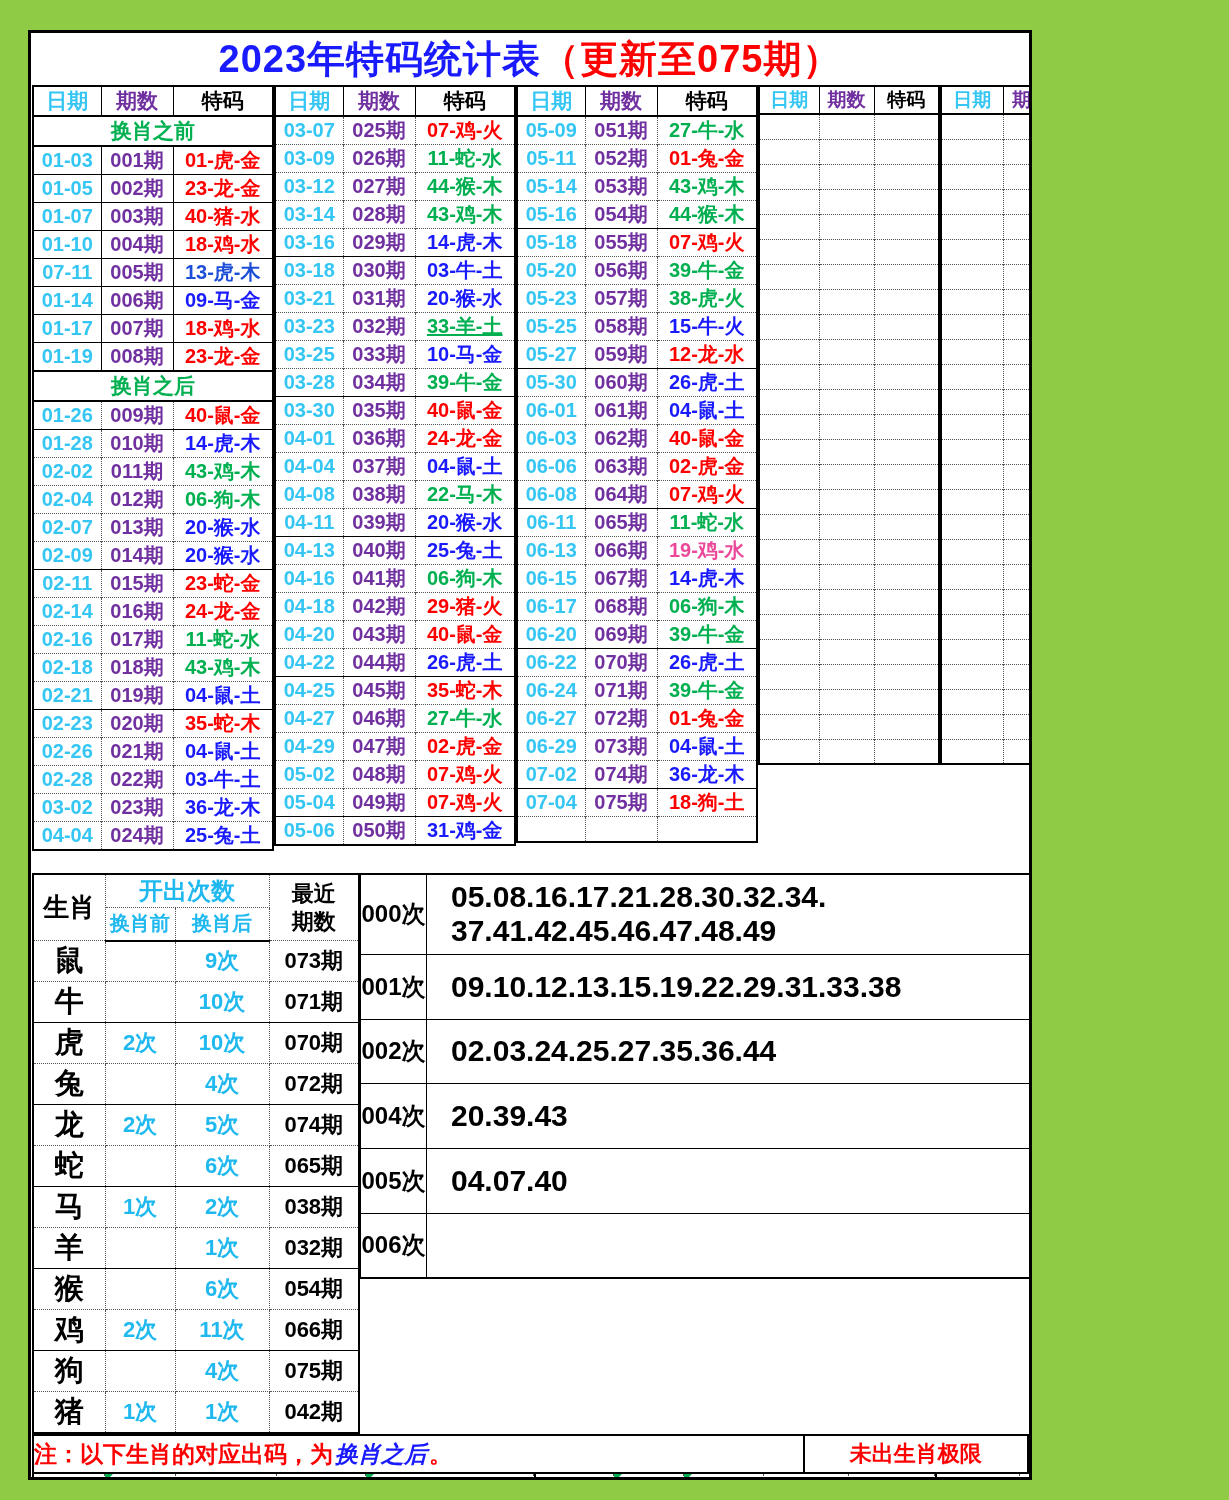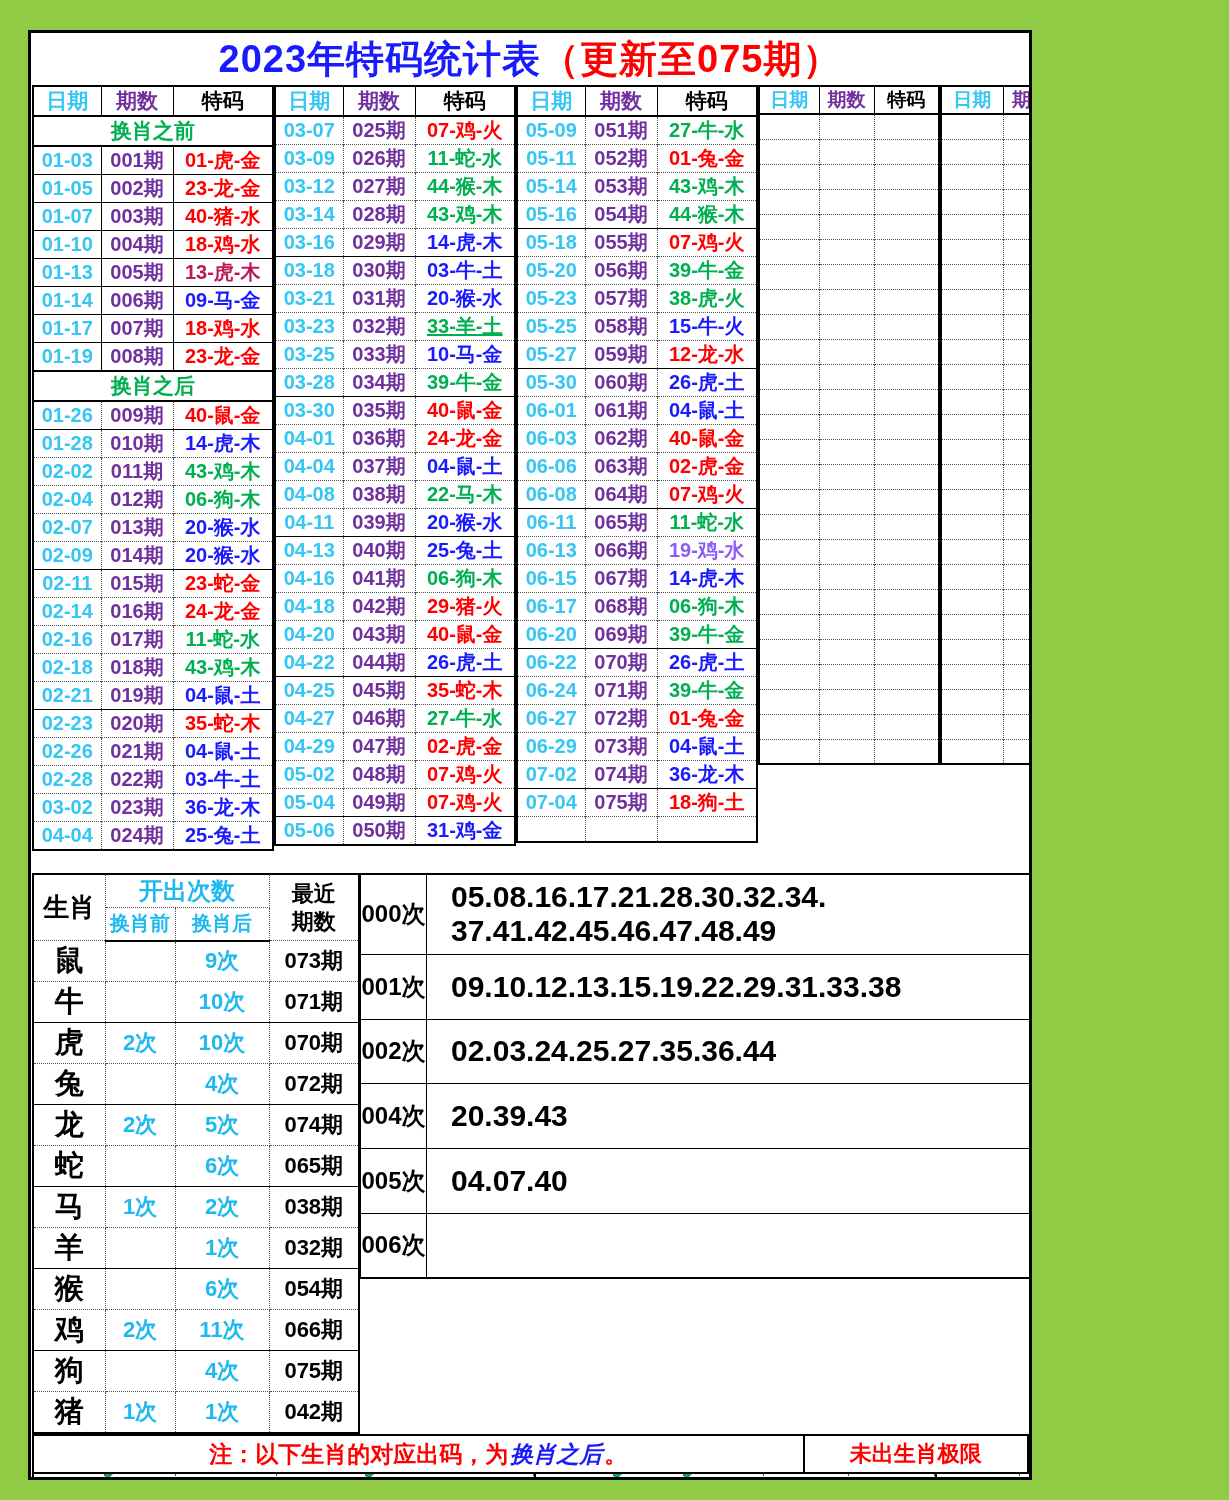--- a/index.html
+++ b/index.html
@@ -43,21 +43,21 @@
   .ftab{border:2px solid #000;border-left:none;width:838px;height:406px}
   .ftab td{border:1px solid #000;overflow:hidden}
   tr.f0 td{height:66px}
   tr.fr td{height:56px}
   .f-label{font-size:24px;text-align:center}
   .f-nums{font-size:30px;text-align:left;padding-left:24px}
   .f-nums div{line-height:34px;white-space:nowrap}
   .f-count{font-size:27px;text-align:center;white-space:nowrap}
   
   .note-row{display:flex;margin-left:1px}
-  .note-cell{width:900px;height:40px;border:2px solid #000;border-right:none;display:flex;align-items:center;justify-content:center;font-size:23px;color:#FF0000;background:#fff}
+  .note-cell{width:900px;height:40px;border:2px solid #000;border-right:none;display:flex;align-items:center;font-size:23px;color:#FF0000;background:#fff}
   .note-em{color:#1A1AFF;font-style:italic;margin:0 2px}
   .extreme-title{width:264px;height:40px;border:2px solid #000;display:flex;align-items:center;justify-content:center;font-size:22px;color:#FF0000}
   .bottom-tables{display:flex;margin-left:1px}
   .bt{border:2px solid #000;border-top:none;height:240px}
   .bt td{border:1px dotted #555;text-align:center;height:40px;overflow:hidden;white-space:nowrap}
   .bt td:first-child{border-left:none}
   .bt tr:first-child td{border-top:none}
   .map-left{width:500px;border-right:none}
   .map-right{width:400px;border-left:2px solid #000;border-right:none}
   .ext{width:264px;border-left:2px solid #000}
@@ -109,23 +109,23 @@
             <td class="c-date">01-07</td>
             <td class="c-period">003期</td>
             <td class="c-code" style="color: rgb(255, 0, 0);">40-猪-水</td>
           </tr>
           <tr class="sld b1">
             <td class="c-date">01-10</td>
             <td class="c-period">004期</td>
             <td class="c-code" style="color: rgb(255, 0, 0);">18-鸡-水</td>
           </tr>
           <tr class="sld b1">
-            <td class="c-date">01-13</td>
+            <td class="c-date">07-11</td>
             <td class="c-period">005期</td>
-            <td class="c-code" style="color: #be185d;">13-虎-木</td>
+            <td class="c-code" style="color: #1d4ed8;">13-虎-木</td>
           </tr>
           <tr class="sld b1">
             <td class="c-date">01-14</td>
             <td class="c-period">006期</td>
             <td class="c-code" style="color: rgb(26, 26, 255);">09-马-金</td>
           </tr>
           <tr class="sld b1">
             <td class="c-date">01-17</td>
             <td class="c-period">007期</td>
             <td class="c-code" style="color: rgb(255, 0, 0);">18-鸡-水</td>
@@ -453,21 +453,21 @@
             <td class="c-code" style="color: rgb(255, 0, 0);">07-鸡-火</td>
           </tr>
           <tr class="sld">
             <td class="c-date">06-11</td>
             <td class="c-period">065期</td>
             <td class="c-code" style="color: rgb(0, 176, 80);">11-蛇-水</td>
           </tr>
           <tr>
             <td class="c-date">06-13</td>
             <td class="c-period">066期</td>
-            <td class="c-code" style="color: #8b5cf6;">19-鸡-水</td>
+            <td class="c-code" style="color: #ec4899;">19-鸡-水</td>
           </tr>
           <tr>
             <td class="c-date">06-15</td>
             <td class="c-period">067期</td>
             <td class="c-code" style="color: rgb(26, 26, 255);">14-虎-木</td>
           </tr>
           <tr>
             <td class="c-date">06-17</td>
             <td class="c-period">068期</td>
             <td class="c-code" style="color: rgb(0, 176, 80);">06-狗-木</td>

